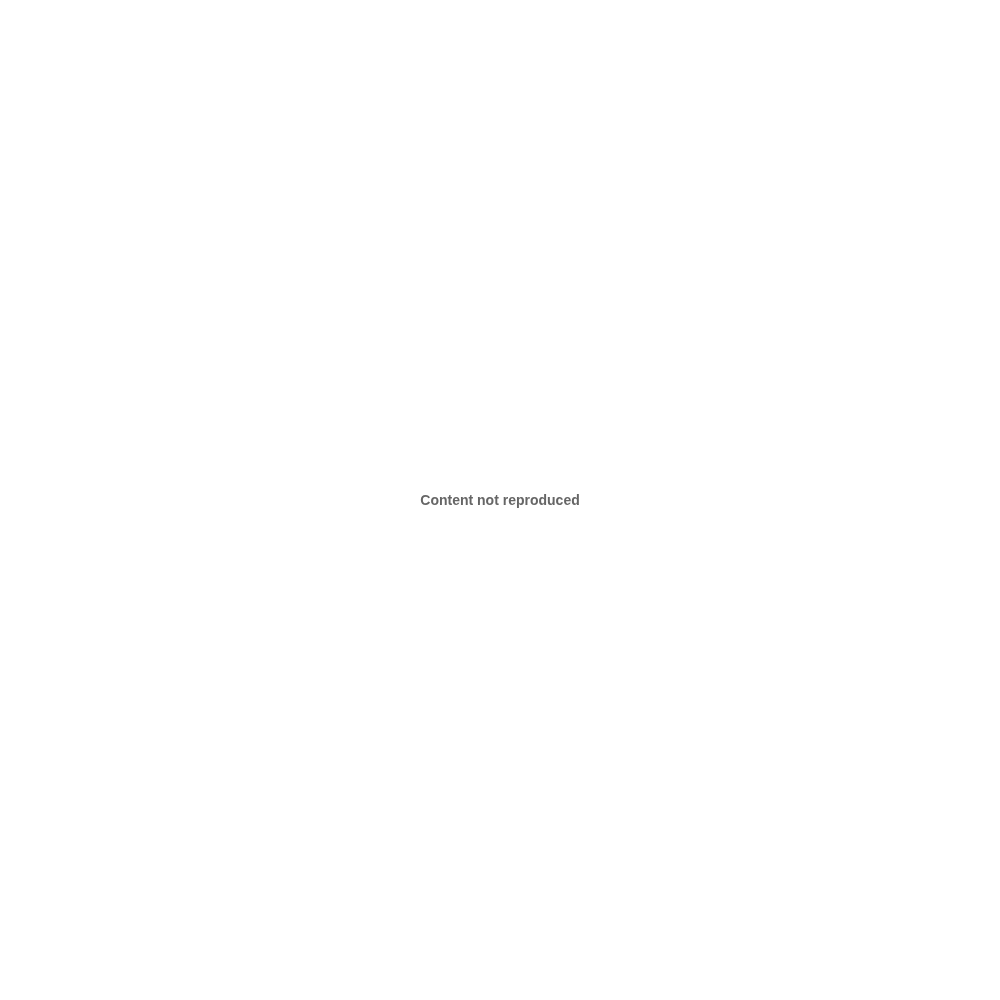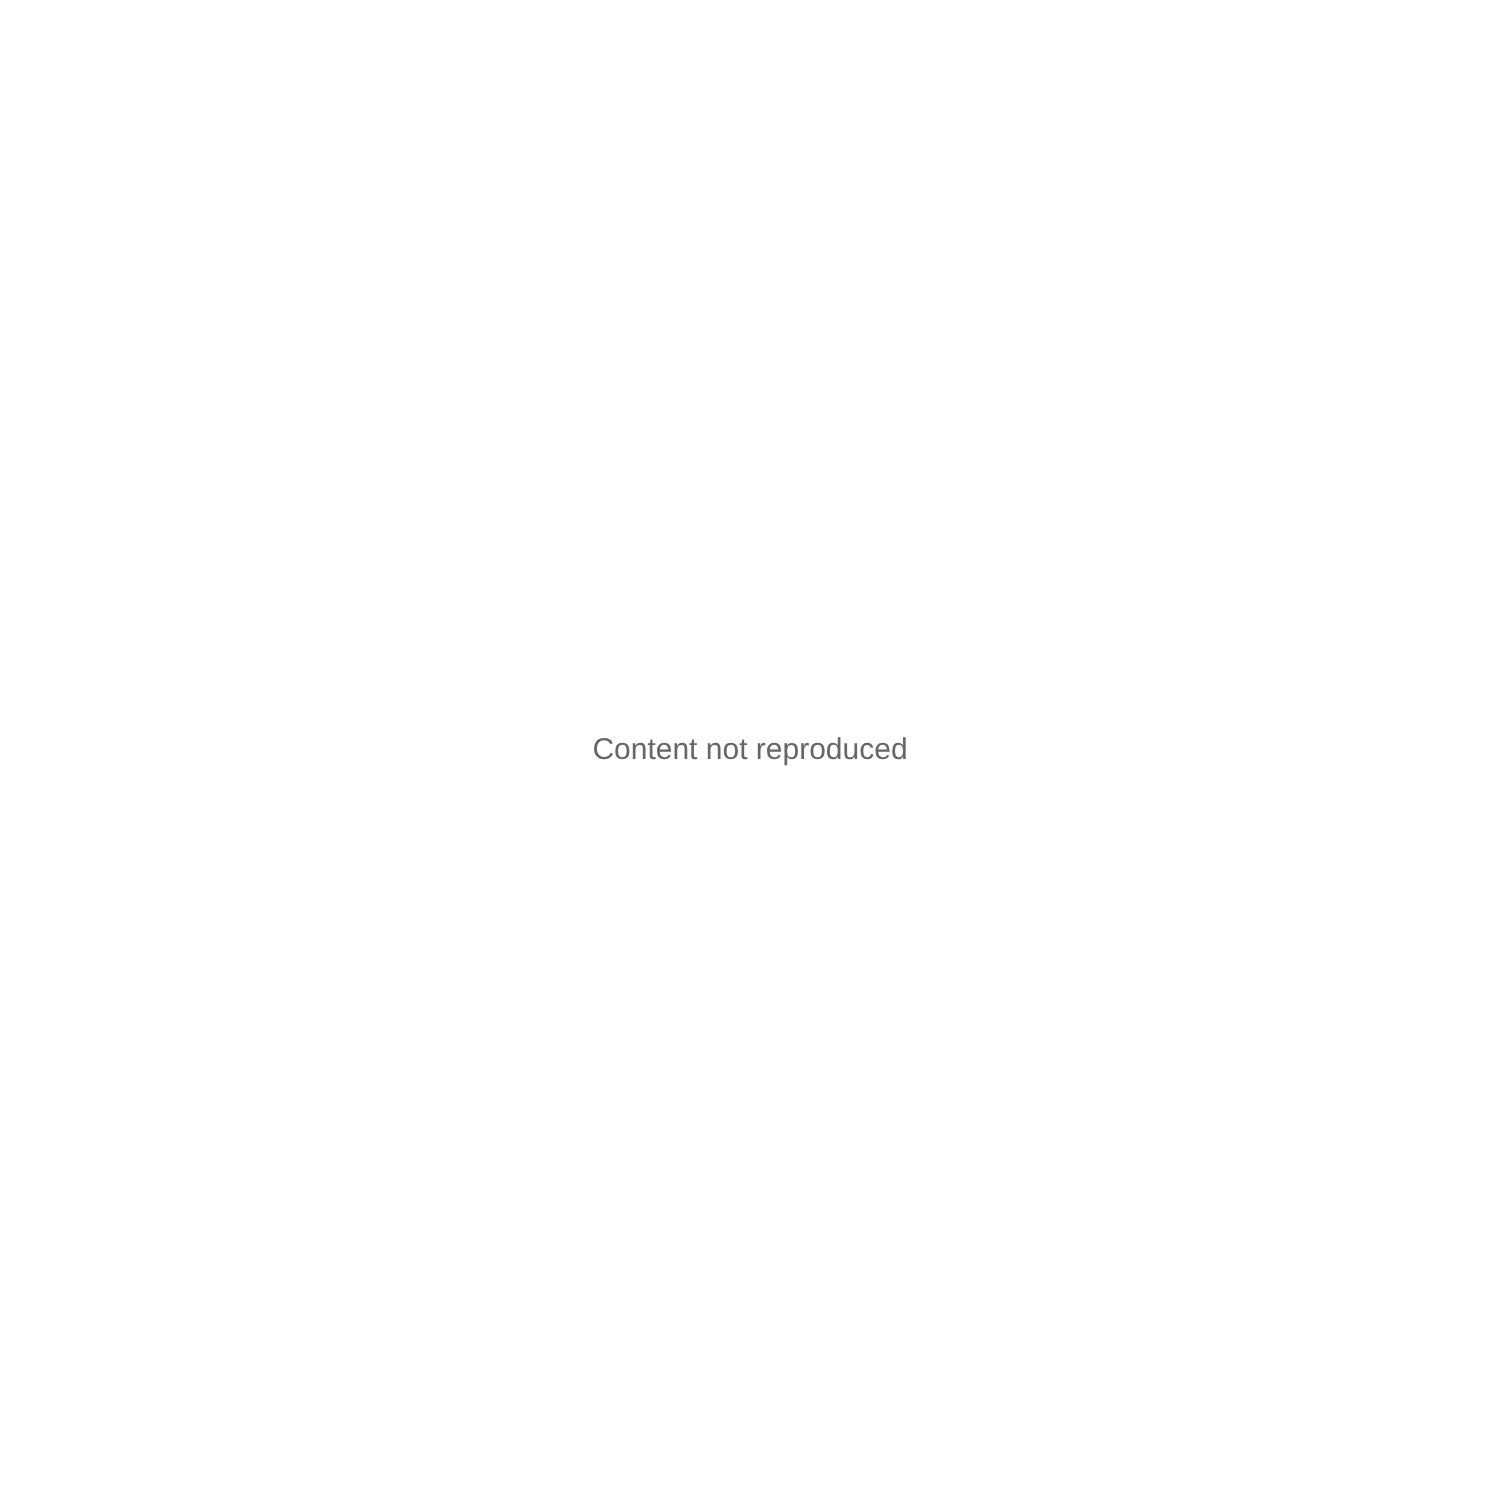--- a/index.html
+++ b/index.html
@@ -2,18 +2,18 @@
 <html><head>
   <meta charset="utf-8">
   <style>
     html, body { margin: 0; padding: 0; }
     body {
       width: 1000px; height: 1000px; background: #ffffff;
       font-family: "Liberation Sans", sans-serif;
       display: flex; align-items: center; justify-content: center;
       color: #666666;
     }
-    .notice { font-size: 20px; }
+    .notice { font-size: 14px; font-weight: bold; }
   </style>
 </head>
 <body>
 
 <div class="notice">Content not reproduced</div>
 
 </body></html>

